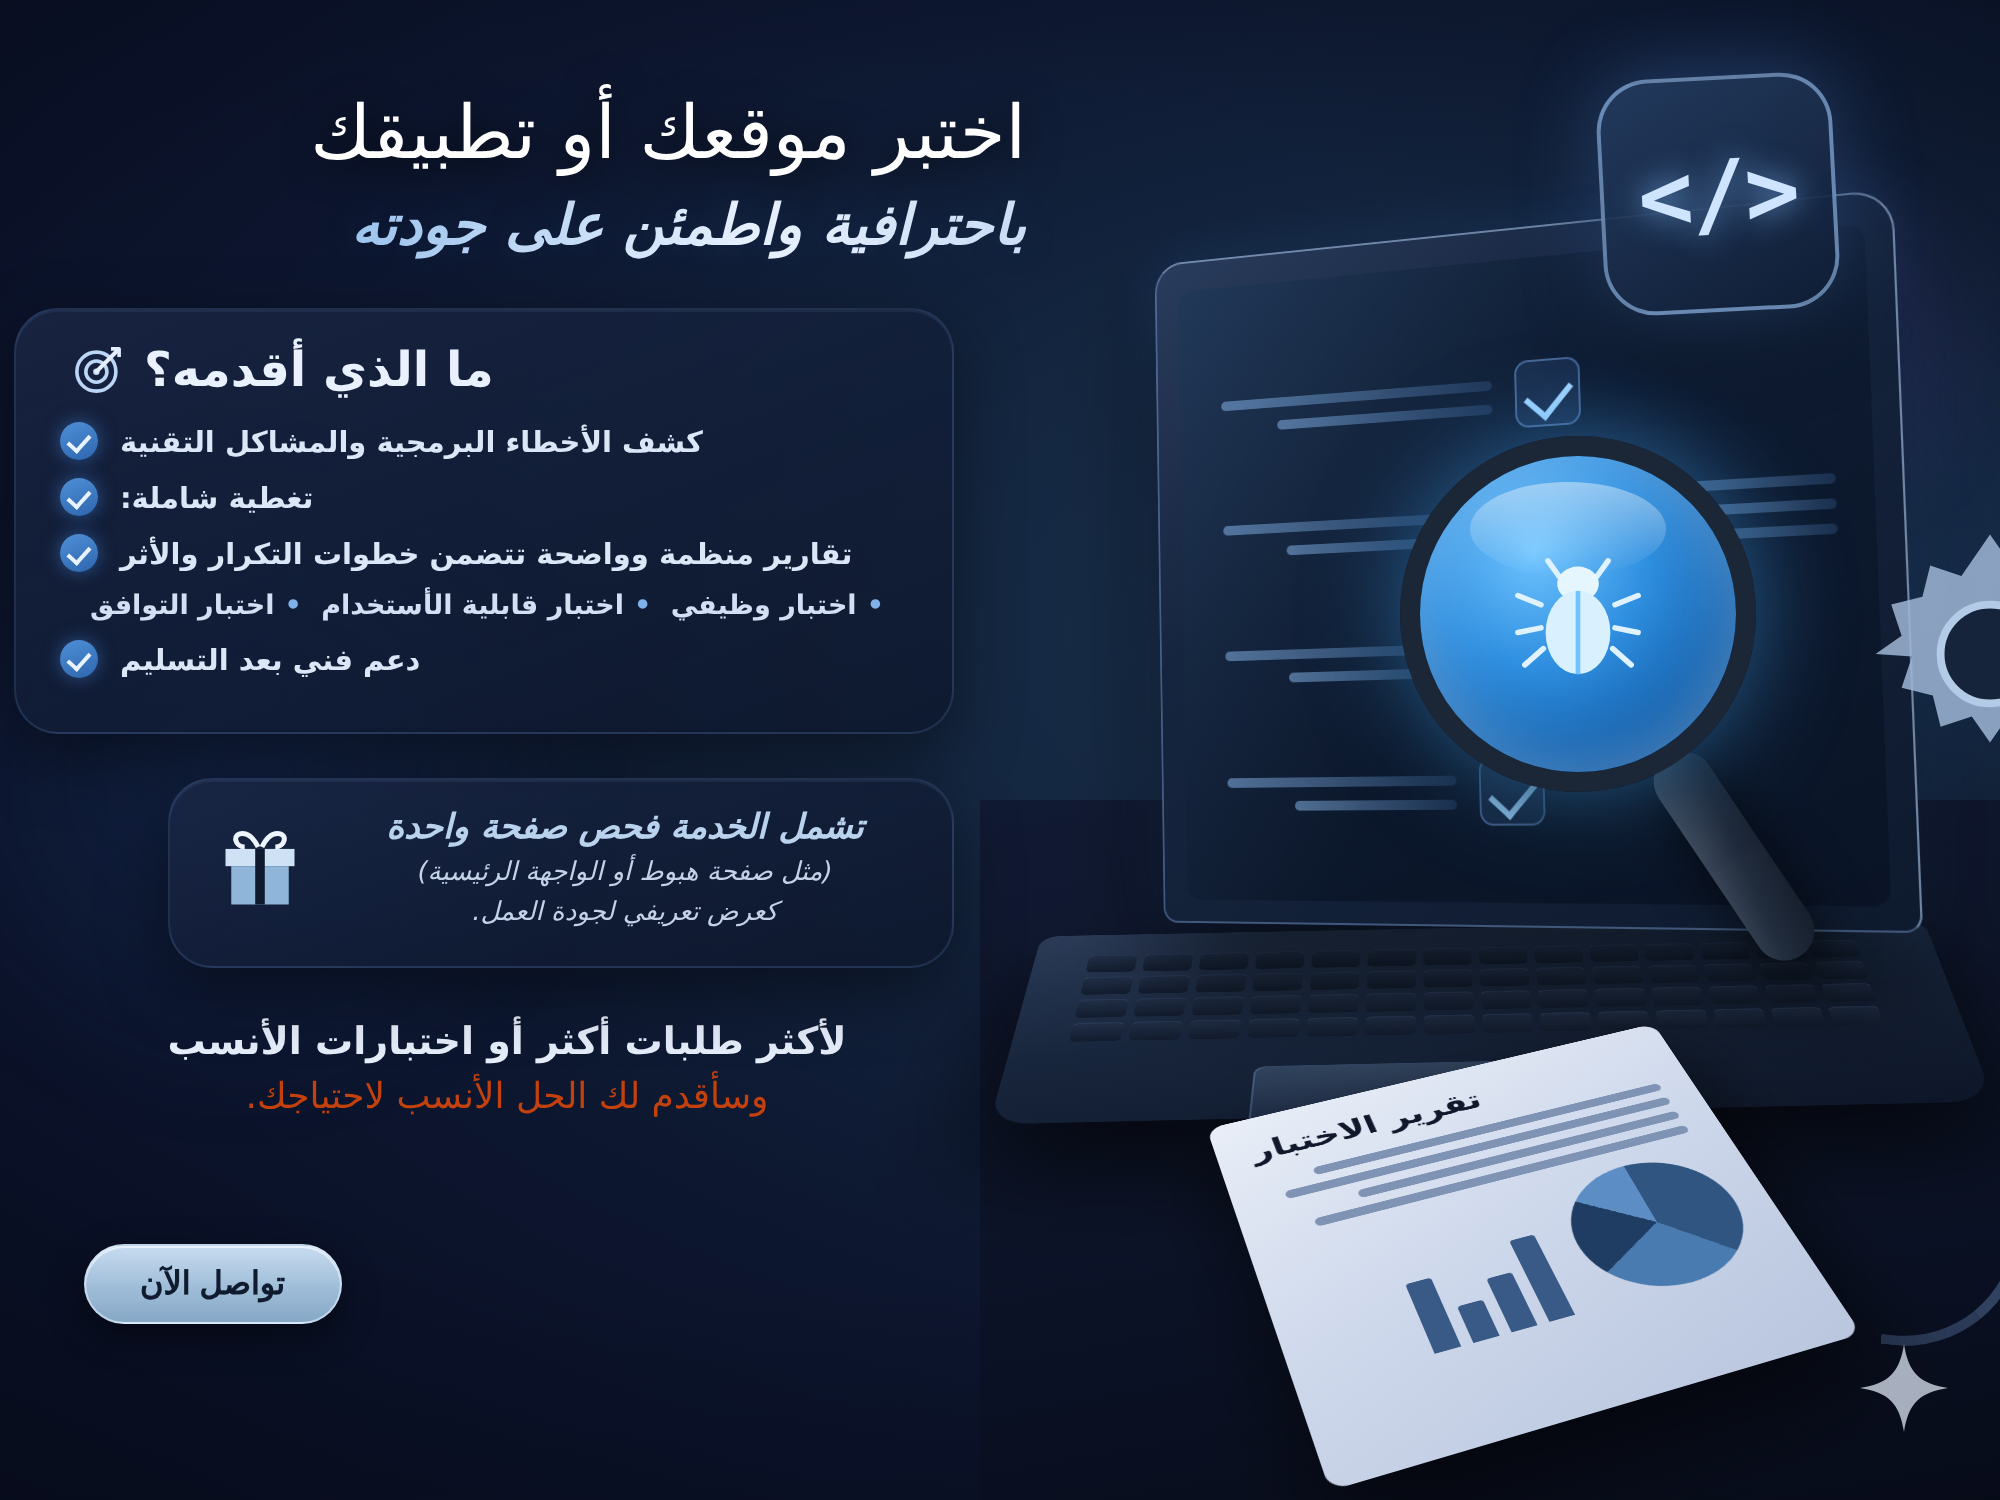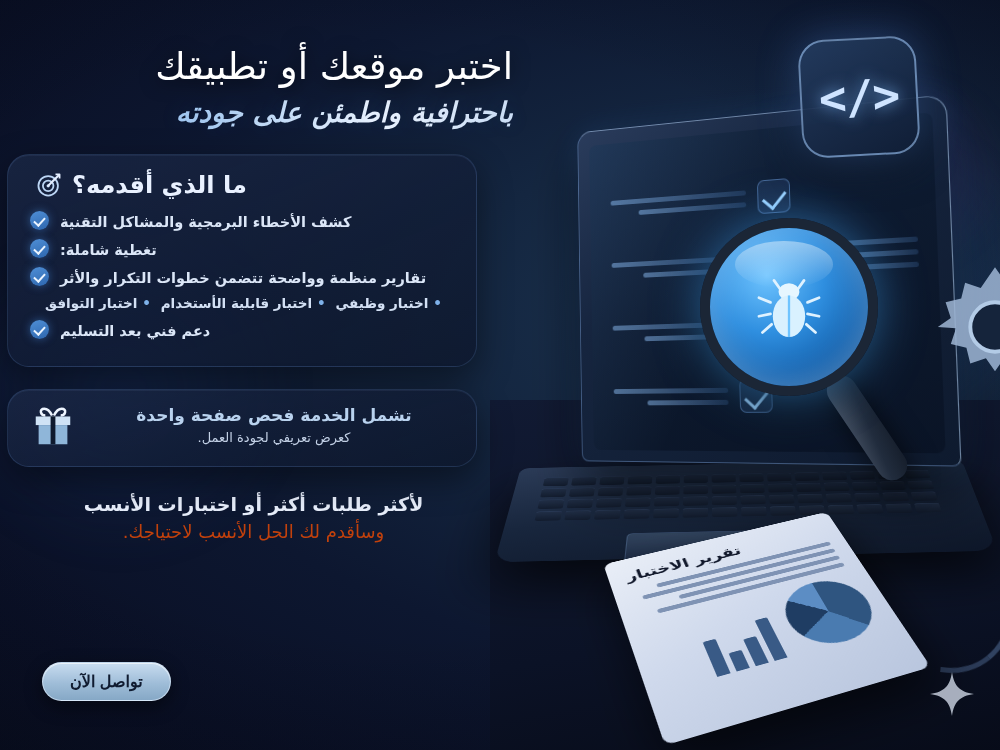--- a/index.html
+++ b/index.html
@@ -232,31 +232,31 @@
     border:solid #eaf4ff; border-width:0 2px 2px 0; transform:rotate(42deg);
   }
   .feature .txt{ font-size:14.5px; color:#dbe6f7; font-weight:600; }
 
   .coverage{
     text-align:center; font-size:13.5px; color:#d3e0f4; font-weight:600;
     margin:4px 0 6px; padding-left:8px; letter-spacing:.2px;
   }
   .coverage .dot{ color:#7fb2ea; margin:0 5px; }
 
-  .card-b{ width:470px; margin-right:36px; display:flex; align-items:center; flex-direction:row-reverse; gap:18px; padding:14px 22px 16px; }
+  .card-b{ width:393px; margin-right:36px; display:flex; align-items:center; flex-direction:row-reverse; gap:18px; padding:14px 22px 16px;font-style:italic; }
   .gift-ico{ width:46px; height:46px; flex:none; }
   .card-b .body{ flex:1; text-align:center; }
   .card-b .b1{ font-size:17px; font-weight:700; color:#b9d2ee; margin-bottom:3px; }
   .card-b .b2{ font-size:13px; color:#c4d2e7; line-height:1.55; }
 
   .footer{ margin-top:26px; text-align:center; padding-right:30px; }
   .f1{ font-size:19px; font-weight:700; color:#e7eefb; }
   .f2{ font-size:18px; color:#c2410c; margin-top:6px; }
 
-  .cta-wrap{ position:absolute; left:42px; top:662px; }
+  .cta-wrap{ position:absolute; left:42px; top:622px; }
   .cta{
     display:inline-block; padding:9px 27px; border-radius:22px;
     background:linear-gradient(180deg,#c8dcf0 0%,#9fbdd8 55%,#86a8c6 100%);
     color:#101b30; font-size:16px; font-weight:700;
     border:1px solid rgba(225,240,255,.6);
     box-shadow:0 6px 18px rgba(0,0,0,.45), inset 0 1px 0 rgba(255,255,255,.6);
     cursor:pointer;
   }
 </style>
 </head>
@@ -469,20 +469,21 @@
   <section class="card card-b">
     <svg class="gift-ico" viewBox="0 0 48 48">
       <path d="M16 12c-5 0-7-7-1-7 4 0 7 5 8 7" fill="none" stroke="#eef5ff" stroke-width="2.6"></path>
       <path d="M32 12c5 0 7-7 1-7-4 0-7 5-8 7" fill="none" stroke="#eef5ff" stroke-width="2.6"></path>
       <rect x="6" y="13" width="36" height="9" fill="#cfe2f5"></rect>
       <rect x="9" y="22" width="30" height="20" fill="#8fb6d9"></rect>
       <rect x="21.5" y="13" width="5" height="29" fill="#0f1a2e"></rect>
     </svg>
     <div class="body">
       <div class="b1">تشمل الخدمة فحص صفحة واحدة</div>
+      <div class="b2">(مثل صفحة هبوط أو الواجهة الرئيسية)</div>
       <div class="b2">كعرض تعريفي لجودة العمل.</div>
     </div>
   </section>
 
   <div class="footer">
     <div class="f1">لأكثر طلبات أكثر أو اختبارات الأنسب</div>
     <div class="f2">وسأقدم لك الحل الأنسب لاحتياجك.</div>
   </div>
 </div>
 

